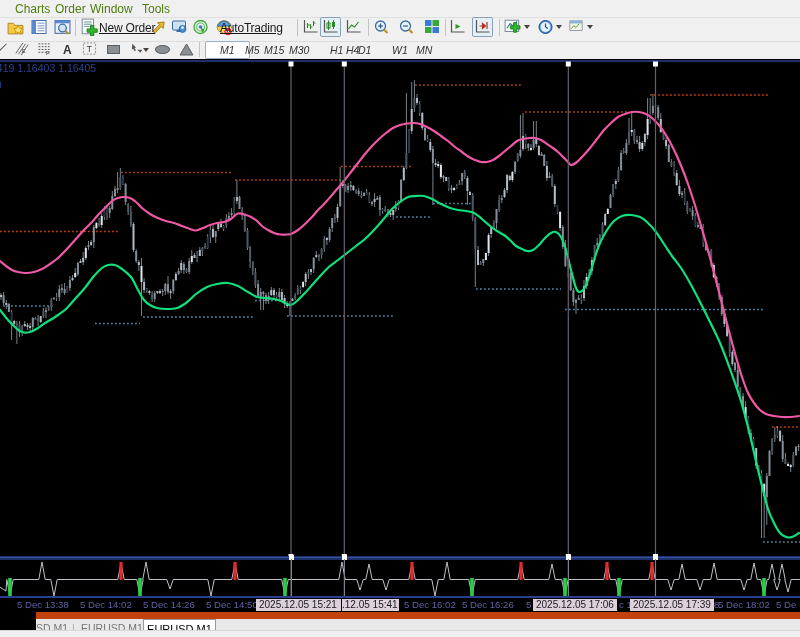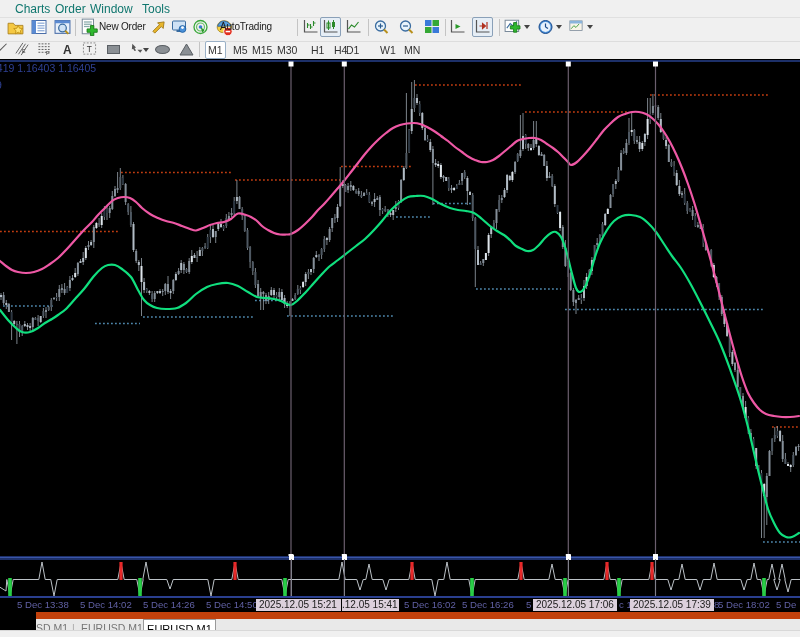--- a/index.html
+++ b/index.html
@@ -1,34 +1,34 @@
 <!DOCTYPE html>
 <html><head>
 <meta charset="utf-8">
 <style>
 * { margin:0; padding:0; box-sizing:border-box; }
 html,body { width:800px; height:637px; overflow:hidden; background:#f0f0f0;
   font-family:"Liberation Sans", sans-serif; }
 #app { position:relative; width:800px; height:637px; }
 #menubar { position:absolute; left:0; top:0; width:800px; height:17px;
-  background:#f0f0f0; color:#0f766e; font-size:12px; }
+  background:#f0f0f0; color:#4d7c0f; font-size:12px; }
 #menubar span { position:absolute; top:2px; }
 #tb1 { position:absolute; left:0; top:17px; width:800px; height:24px;
   background:#f0f0f0; border-top:1px solid #e0e0e0; }
 #tb2 { position:absolute; left:0; top:41px; width:800px; height:18px;
   background:#f0f0f0; border-top:1px solid #ddd; }
 .vsep { position:absolute; width:1px; background:#c4c4c4; }
 .darr { position:absolute; width:0; height:0; border-left:3.5px solid transparent;
   border-right:3.5px solid transparent; border-top:4px solid #444; }
 .pressed { position:absolute; background:#e6eef6; border:1px solid #8aa0b8; border-radius:2px; }
-.tf { position:absolute; top:42px; font-size:10.5px; color:#333; padding:2px 2px; }
+.tf { position:absolute; top:42px; font-size:10.5px; color:#333; padding:2px 14px;font-style:italic; }
 .tfp { background:#fff; border:1px solid #9ab0c6; border-radius:2px; top:41px; }
 #chartwrap { position:absolute; left:0; top:59px; }
 #icons { position:absolute; left:0; top:0; width:800px; height:59px; }
-.lbl { position:absolute; font-size:10px; color:#1a1a1a; letter-spacing:-0.2px; }
+.lbl { position:absolute; font-size:12px; color:#1a1a1a; letter-spacing:-0.2px;text-decoration:underline; }
 #tabs { position:absolute; left:0; top:612px; width:800px; height:18px;
   background:#e9e9e9; border-top:7px solid #c2410c; font-size:10.5px; color:#757575;margin-left:36px; }
 #tabs .sep { position:absolute; top:3px; color:#aaa; }
 #activetab { position:absolute; left:107px; top:0px; width:73px; height:18px;
   background:#fff; border:1px solid #999; border-bottom:none; color:#000;
   text-align:center; padding-top:3px; font-size:11px; }
 #status { position:absolute; left:0; top:630px; width:800px; height:7px;
   background:#f0f0f0; border-top:1px solid #d8d8d8; }
 </style>
 </head>
@@ -576,21 +576,21 @@
       <div class="darr" style="left:143px;top:48px"></div>
       <div style="position:absolute;left:155px;top:45px;width:15px;height:9px;background:#8a8f94;border:1px solid #5a5f64;border-radius:50%"></div>
       <svg style="position:absolute;left:179px;top:43px" width="15" height="13" viewBox="0 0 15 13">
         <path d="M7.5 1L14 12H1z" fill="#8a8f94" stroke="#5a5f64"></path>
       </svg>
       <div class="vsep" style="left:199px;top:42px;height:15px"></div>
       <div class="tf tfp" style="left:205px">M1</div>
       <div class="tf" style="left:231px">M5</div>
       <div class="tf" style="left:250px">M15</div>
       <div class="tf" style="left:275px">M30</div>
-      <div class="tf" style="left:309px">H1</div>
+      <div class="tf" style="left:316px">H1</div>
       <div class="tf" style="left:332px">H4</div>
       <div class="tf" style="left:344px">D1</div>
       <div class="tf" style="left:378px">W1</div>
       <div class="tf" style="left:402px">MN</div>
     <span class="lbl" style="left:99px;top:21px">New Order</span>
     <span class="lbl" style="left:220px;top:21px">AutoTrading</span>
   </div>
   <div id="tabs">
     <span style="position:absolute;left:0px;top:3px">SD,M1</span>
     <span class="sep" style="left:36px">|</span>

